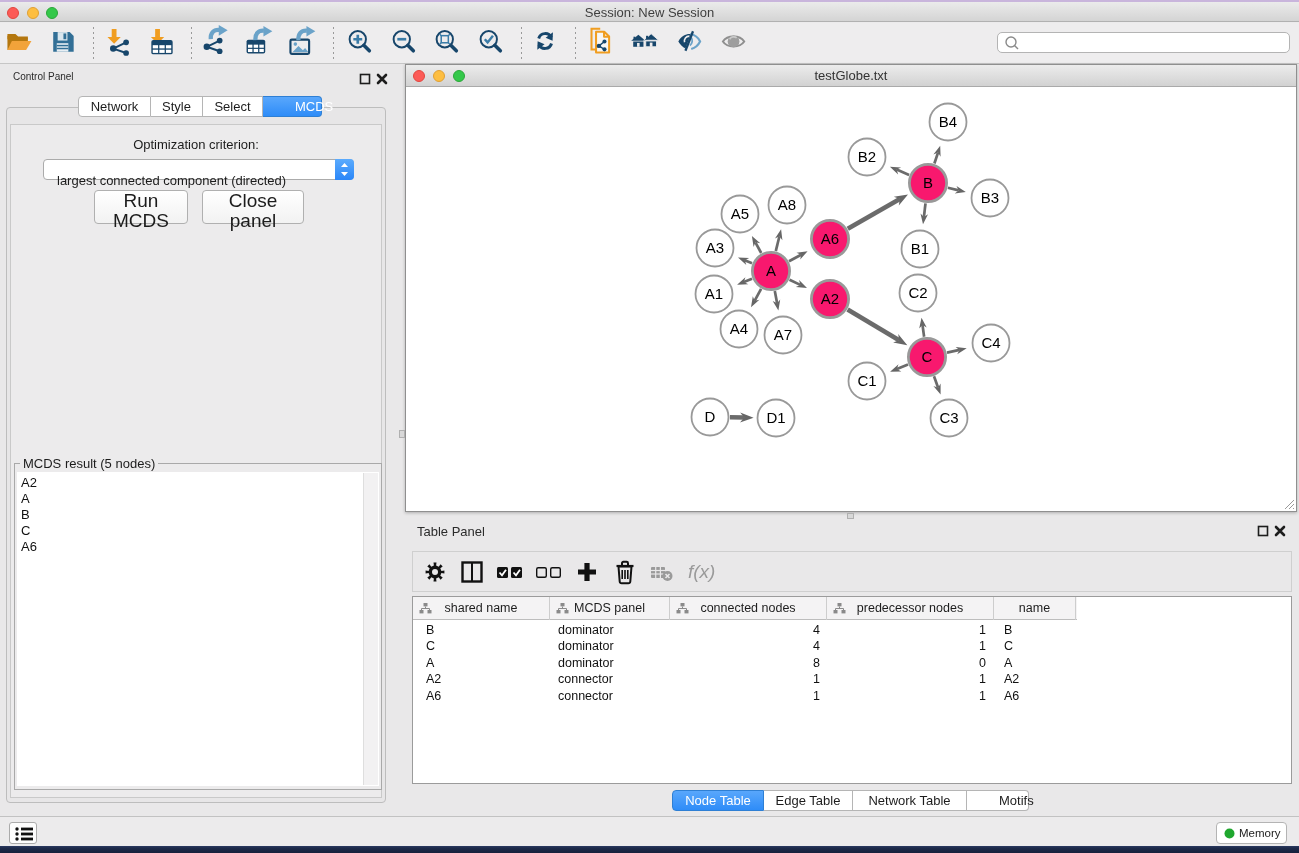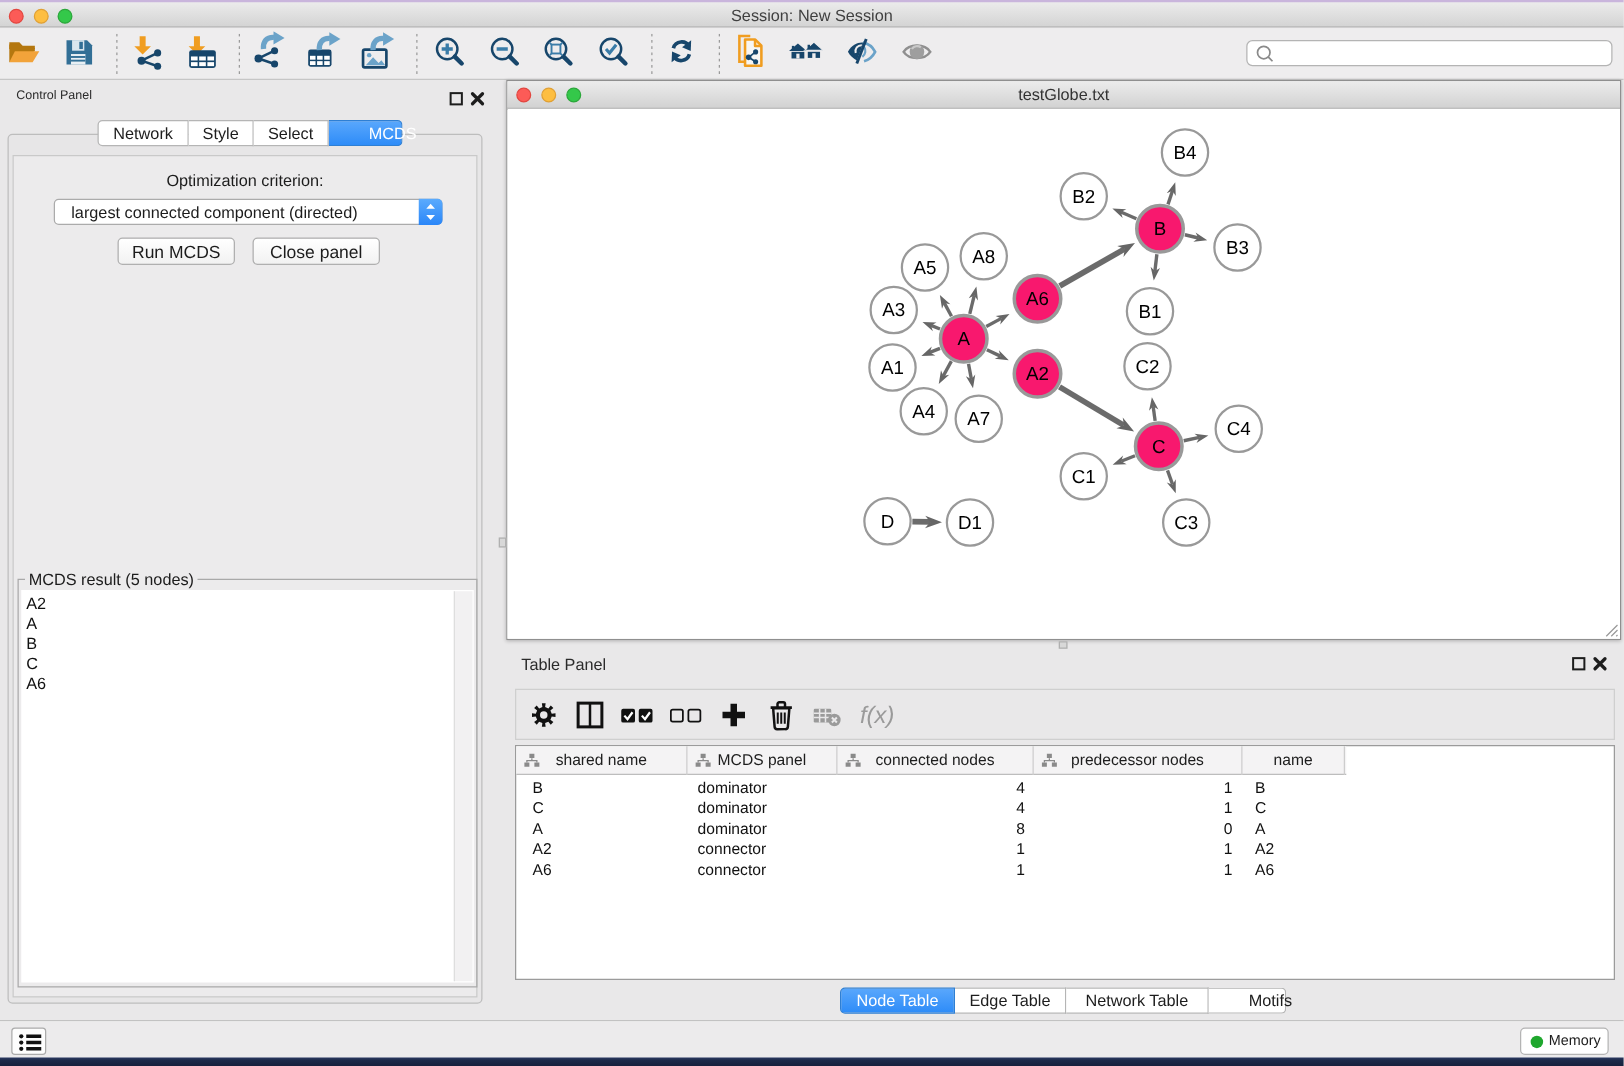--- a/index.html
+++ b/index.html
@@ -32,25 +32,25 @@
   border:1px solid #c9c9c9; }
 .tabrow { position:absolute; display:flex; }
 .tab { height:21px; line-height:20px; font-size:13px; color:#1d1d1d; text-align:center;
   background:#fff; border:1px solid #b5b5b5; border-left:none; padding:0; }
 .tab.first { border-left:1px solid #b5b5b5; border-radius:4px 0 0 4px; }
 .tab.last { border-radius:0 4px 4px 0;padding-left:32px; }
 .tab.sel { background:linear-gradient(#59a7fc,#2e8cf8); color:#fff; border-color:#2e7fd4; }
 #optlabel { left:11px; top:137px; width:370px; text-align:center; font-size:13px; color:#1c1c1c; }
 #dropdown { left:43px; top:159px; width:311px; height:21px; background:#fff;
   border:1px solid #ababab; border-radius:4px; }
-#dropdown .dtext { position:absolute; left:13px; top:2px; font-size:13px; color:#1c1c1c; }
+#dropdown .dtext { position:absolute; left:13px; top:13px; font-size:13px; color:#1c1c1c; }
 #dropdown .dcap { position:absolute; right:-1px; top:-1px; width:19px; height:21px;
   background:linear-gradient(#5babfd,#2a86f8); border-radius:0 4px 4px 0; }
-.btn { position:absolute; height:22px; background:linear-gradient(#ffffff,#f2f2f2);
-  border:1px solid #b0b0b0; border-radius:4px; font-size:14px; color:#1c1c1c;
+.btn { position:absolute; height:34px; background:linear-gradient(#ffffff,#f2f2f2);
+  border:1px solid #b0b0b0; border-radius:4px; font-size:19px; color:#1c1c1c;
   text-align:center; line-height:20px; }
 #grpbox { left:14px; top:463px; width:368px; height:327px; border:1px solid #a9a9a9; }
 #grplegend { left:20px; top:456px; background:#ecebec; padding:0 3px; font-size:13px; color:#1c1c1c; }
 #grplist { left:17px; top:472px; width:362px; height:314px; background:#fff; }
 #grplist .it { position:absolute; left:4px; font-size:13px; color:#111; }
 #grpscroll { left:363px; top:473px; width:15px; height:312px; background:#f2f1f2; border-left:1px solid #dedede; }
 
 #netwin { left:405px; top:64px; width:892px; height:448px; border:1px solid #8f8f8f;
   background:#fff; box-shadow:0 1px 3px rgba(0,0,0,0.25); }
 #nettitle { position:absolute; left:0; top:0; width:100%; height:22px;

